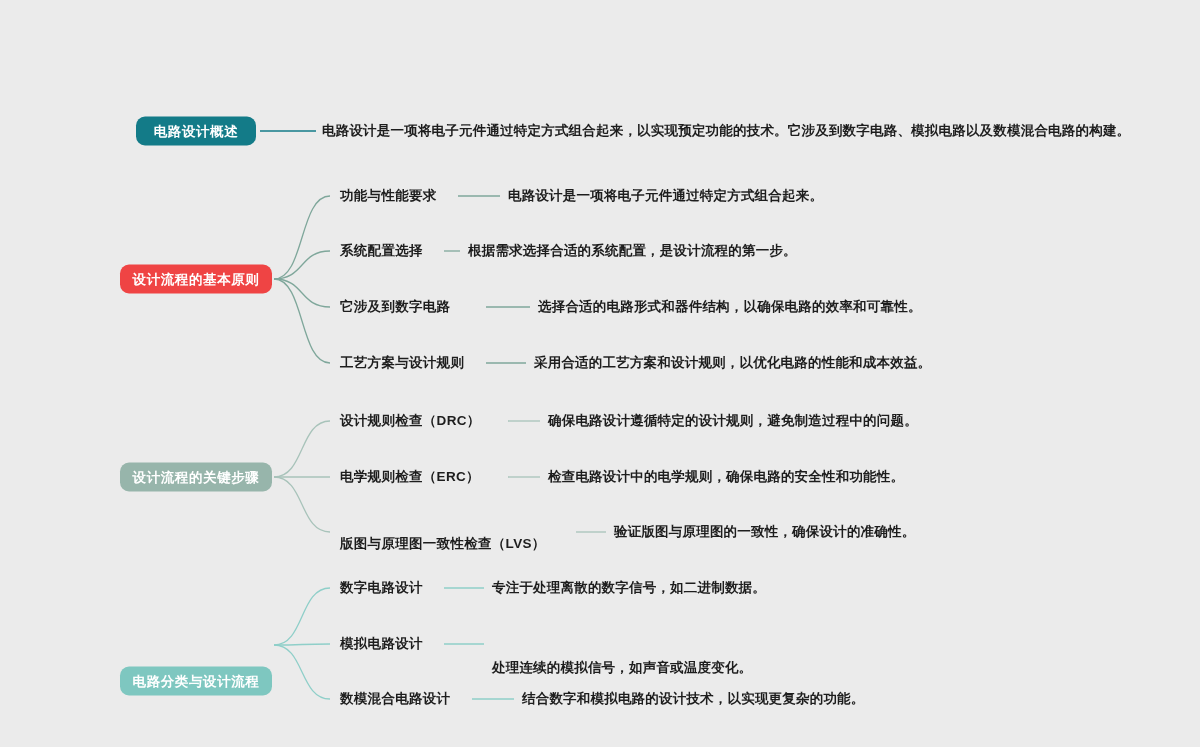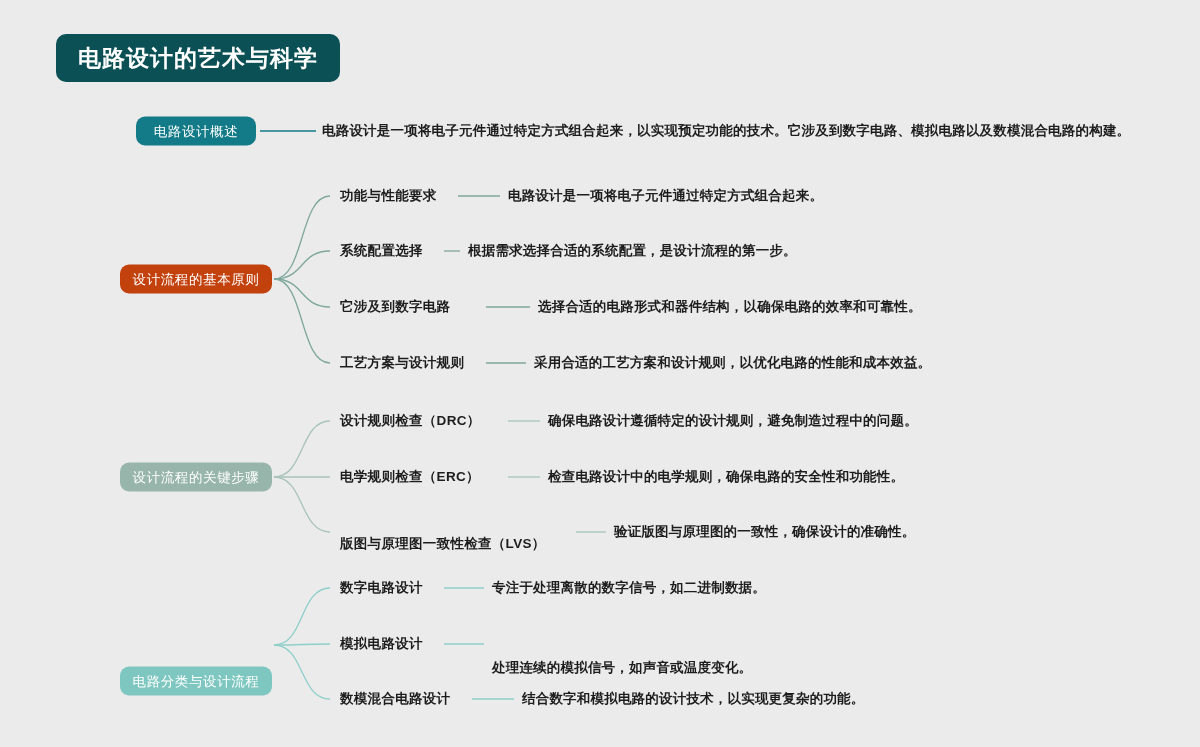--- a/index.html
+++ b/index.html
@@ -44,21 +44,21 @@
     padding: 0 22px;
     height: 48px;
     left: 56px;
     top: 34px;
   }
   
   .branch-node {
     border-radius: 9px;
     color: #ffffff;
     font-size: 13.5px;
-    font-weight: normal;
+    font-weight: bold;
     letter-spacing: 0.6px;
     height: 29px;
     padding: 0 14px;
     transform: translateY(-50%);
   }
   
   .topic-node {
     color: #1d1d1d;
     font-size: 13.5px;
     font-weight: bold;
@@ -106,26 +106,25 @@
       <path d="M 274 477 C 304.8 477, 299.2 532, 330 532" stroke="#a8c3ba" stroke-width="1.3" fill="none"></path>
       <path d="M 576 532 L 606 532" stroke="#a8c3ba" stroke-width="1.3" fill="none" stroke-linecap="butt"></path>
       <path d="M 274 645 C 304.8 645, 299.2 588, 330 588" stroke="#8fcfc9" stroke-width="1.3" fill="none"></path>
       <path d="M 444 588 L 484 588" stroke="#8fcfc9" stroke-width="1.3" fill="none" stroke-linecap="butt"></path>
       <path d="M 274 645 C 304.8 645, 299.2 644, 330 644" stroke="#8fcfc9" stroke-width="1.3" fill="none"></path>
       <path d="M 444 644 L 484 644" stroke="#8fcfc9" stroke-width="1.3" fill="none" stroke-linecap="butt"></path>
       <path d="M 274 645 C 304.8 645, 299.2 699, 330 699" stroke="#8fcfc9" stroke-width="1.3" fill="none"></path>
       <path d="M 472 699 L 514 699" stroke="#8fcfc9" stroke-width="1.3" fill="none" stroke-linecap="butt"></path>
     </svg>
 
-  <div class="node root-node" style="background: rgb(11, 80, 85);">电路设计的艺术与科学</div>
 
   <div id="nodes">
       <div class="node branch-node" style="background: rgb(19, 123, 136); left: 136px; width: 120px; top: 131px;">电路设计概述</div>
       <div class="node desc-node" style="left: 322px; top: 131px;">电路设计是一项将电子元件通过特定方式组合起来，以实现预定功能的技术。它涉及到数字电路、模拟电路以及数模混合电路的构建。</div>
-      <div class="node branch-node" style="background: #c2410c; left: 120px; width: 152px; top: 279px;">设计流程的基本原则</div>
+      <div class="node branch-node" style="background: #ef4444; left: 120px; width: 152px; top: 279px;">设计流程的基本原则</div>
       <div class="node topic-node" style="left: 340px; top: 196px;">功能与性能要求</div>
       <div class="node desc-node" style="left: 508px; top: 196px;">电路设计是一项将电子元件通过特定方式组合起来。</div>
       <div class="node topic-node" style="left: 340px; top: 251px;">系统配置选择</div>
       <div class="node desc-node" style="left: 468px; top: 251px;">根据需求选择合适的系统配置，是设计流程的第一步。</div>
       <div class="node topic-node" style="left: 340px; top: 307px;">它涉及到数字电路</div>
       <div class="node desc-node" style="left: 538px; top: 307px;">选择合适的电路形式和器件结构，以确保电路的效率和可靠性。</div>
       <div class="node topic-node" style="left: 340px; top: 363px;">工艺方案与设计规则</div>
       <div class="node desc-node" style="left: 534px; top: 363px;">采用合适的工艺方案和设计规则，以优化电路的性能和成本效益。</div>
       <div class="node branch-node" style="background: rgb(151, 181, 171); left: 120px; width: 152px; top: 477px;">设计流程的关键步骤</div>
       <div class="node topic-node" style="left: 340px; top: 421px;">设计规则检查（DRC）</div>

